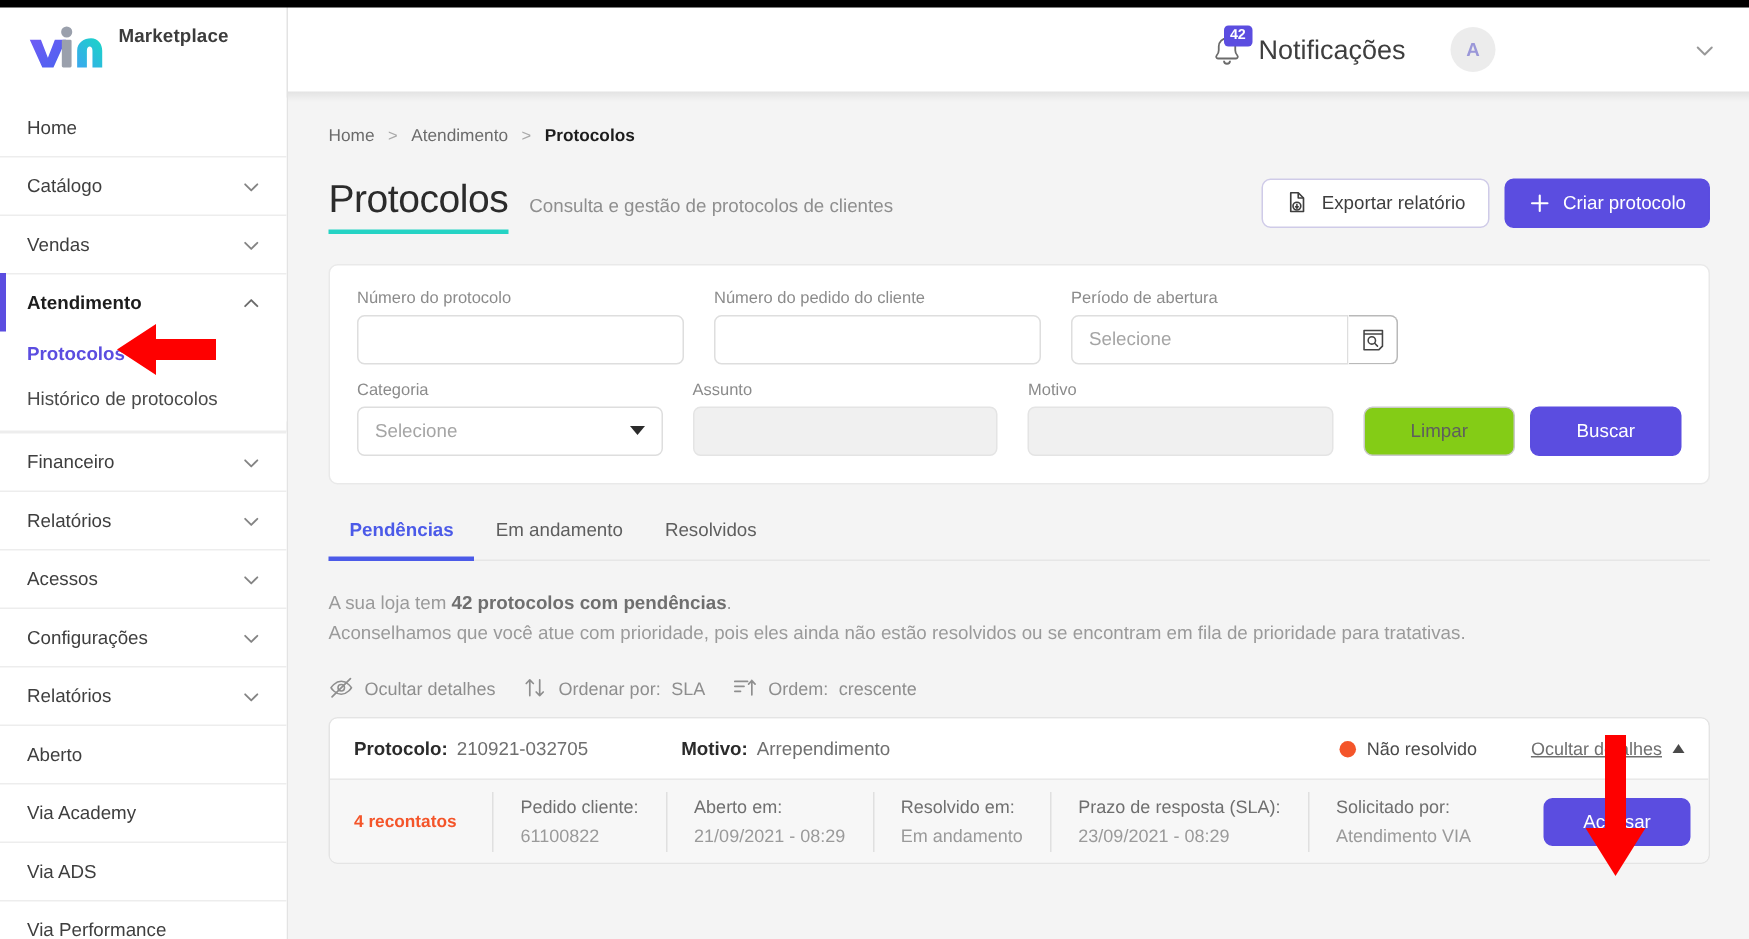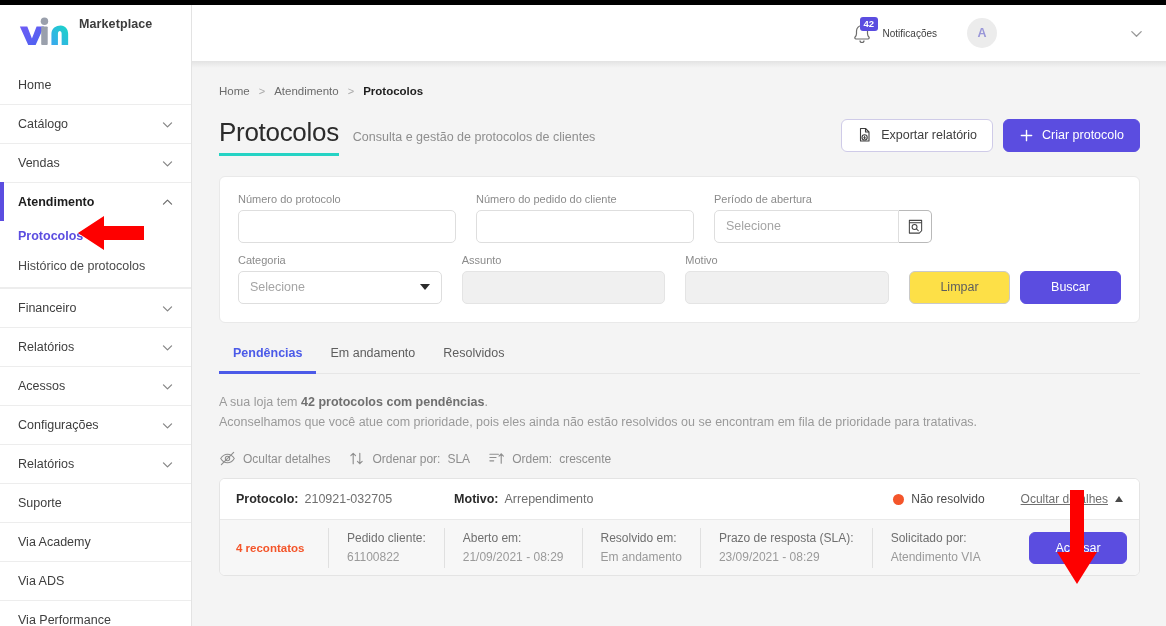--- a/index.html
+++ b/index.html
@@ -59,21 +59,21 @@
     content:""; position:absolute; left:0; right:0; bottom:-7px; height:7px;
     background: linear-gradient(to bottom, rgba(0,0,0,.07), rgba(0,0,0,0));
   }
   .notif { display: flex; align-items: center; gap: 8px; cursor: pointer; margin-right: 30px; }
   .bell-wrap { position: relative; width: 26px; height: 26px; }
   .badge {
     position: absolute; left: 11px; top: -3px;
     background: #5b4de0; color: #fff; font-size: 9.5px; font-weight: 700;
     border-radius: 3px; padding: 1px 4px; line-height: 1.25; min-width: 17px; text-align: center;
   }
-  .notif-label { font-size: 10px; color: #3e3e3e; }
+  .notif-label { font-size: 18px; color: #3e3e3e; }
   .avatar {
     width: 30px; height: 30px; border-radius: 50%; background: #ececec;
     display: flex; align-items: center; justify-content: center;
     font-size: 12.5px; color: #9a97d8; font-weight: 600; cursor: pointer;
   }
   .topbar-chev { width: 15px; height: 15px; opacity: .6; cursor: pointer; margin-left: 132px; }
 
   .content { padding: 24px 26px 0 27px; height: 565px; overflow: hidden; }
 
   .crumbs { display: flex; align-items: center; gap: 9px; font-size: 11.5px; color: #6b6b6b; margin-bottom: 21px; }
@@ -124,21 +124,21 @@
   .caret { width: 0; height: 0; border-left: 5px solid transparent; border-right: 5px solid transparent; border-top: 6px solid #2b2b2b; }
   .datewrap { display: flex; }
   .datewrap .finput { border-top-right-radius: 0; border-bottom-right-radius: 0; width: 186px; }
   .date-btn {
     width: 35px; height: 33px; border: 1px solid #b9b9b9; border-left: none;
     border-radius: 0 5px 5px 0; background: #fff; display: flex;
     align-items: center; justify-content: center; cursor: pointer;
   }
   .filter-actions { display: flex; gap: 10px; align-items: flex-end; margin-left: auto; padding-bottom: 0; }
   .btn-wide { width: 101px; height: 33px; }
-  .btn-clear { background: #fde047; border: 1px solid #c9c9c9; color: #5e5e5e; }
+  .btn-clear { background: #84cc16; border: 1px solid #c9c9c9; color: #5e5e5e; }
 
   
   .tabs { display: flex; gap: 0; border-bottom: 1px solid #e6e6e6; margin-bottom: 18px; }
   .tab {
     font-size: 12.5px; color: #5e5e5e; padding: 0 14px 11px 14px; cursor: pointer;
     position: relative; top: 1px;
   }
   .tab.active { color: #4b5ae8; font-weight: 700; border-bottom: 3px solid #4b5ae8; }
 
   .info-lines { margin-bottom: 18px; }
@@ -277,21 +277,21 @@
       </div>
 
       <div class="nav-item">
         <span>Relatórios</span>
         <svg class="chev" viewBox="0 0 16 16">
             <path d="M3 6l5 5 5-5" fill="none" stroke="#555" stroke-width="1.5" stroke-linecap="round" stroke-linejoin="round"></path>
           </svg>
       </div>
 
       <div class="nav-item">
-        <span>Suporte</span>
+        <span>Aberto</span>
       </div>
 
       <div class="nav-item">
         <span>Via Academy</span>
       </div>
 
       <div class="nav-item">
         <span>Via ADS</span>
       </div>
 

